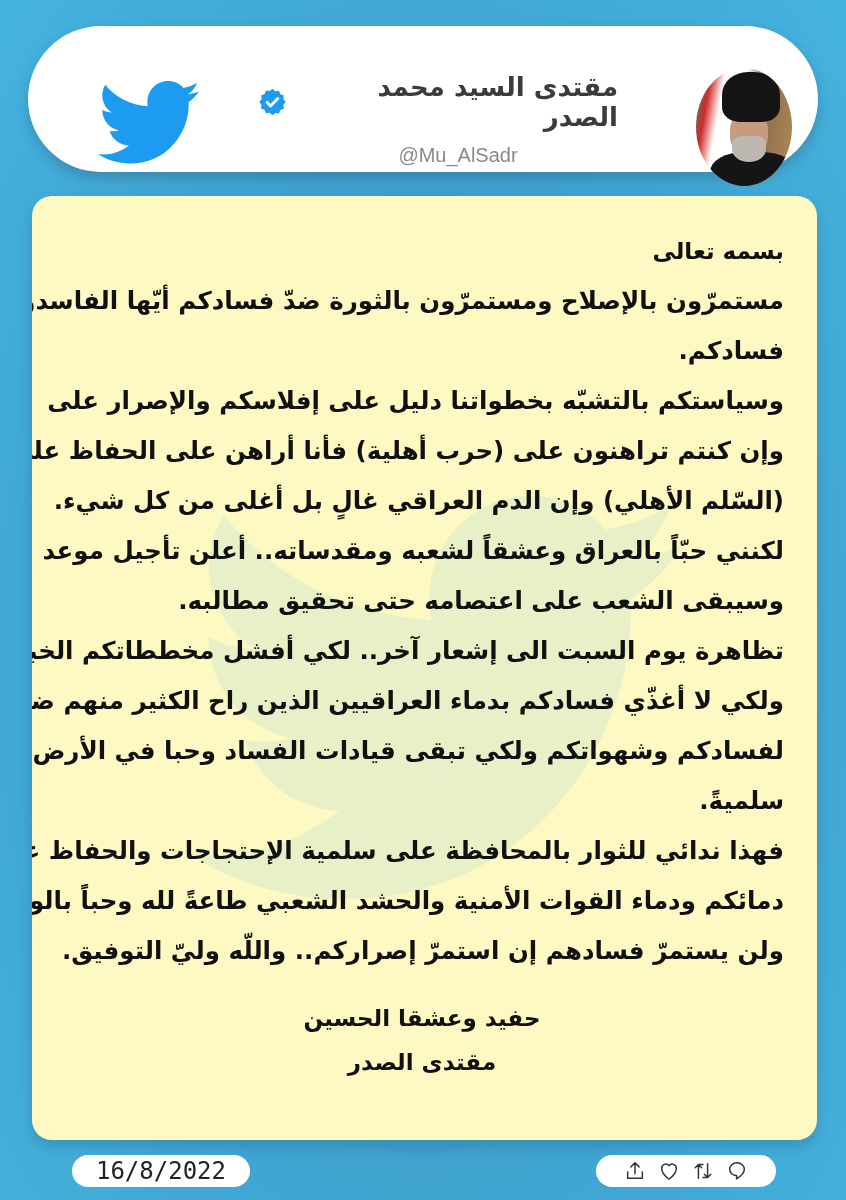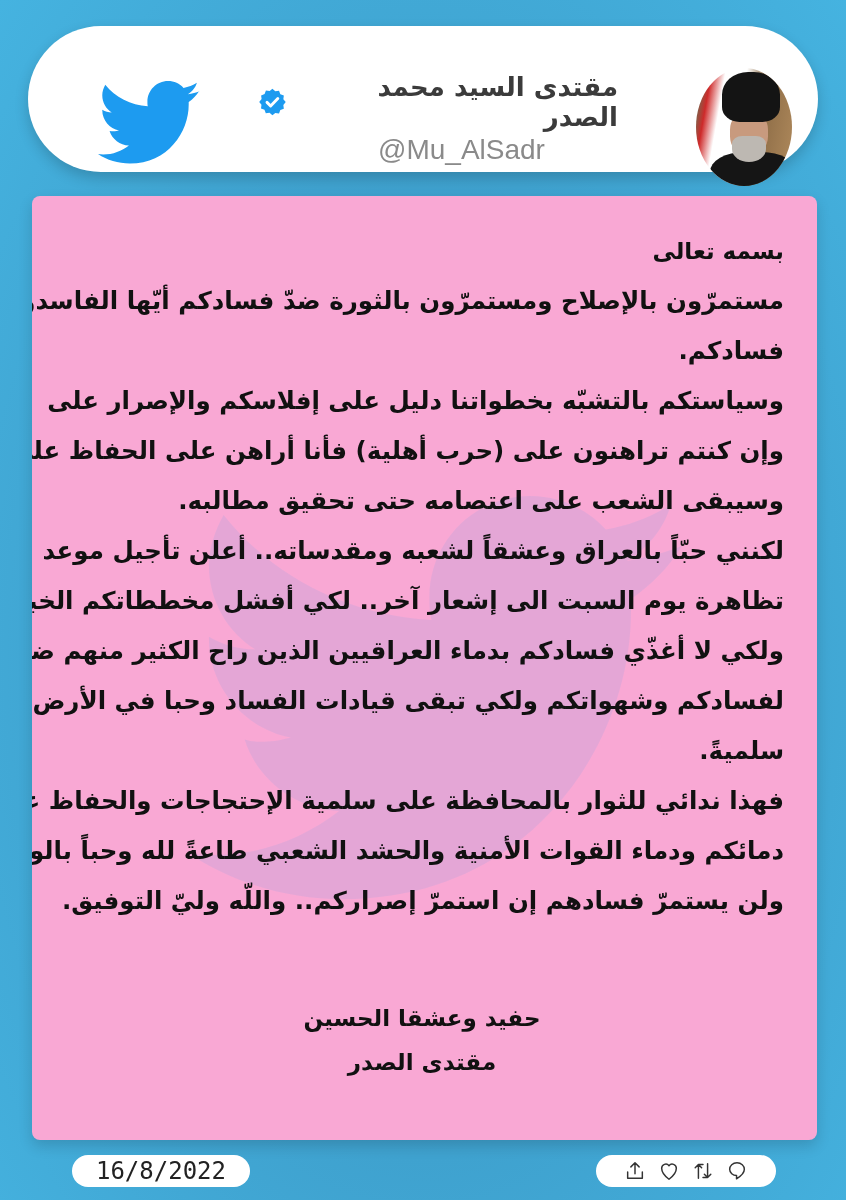--- a/index.html
+++ b/index.html
@@ -18,36 +18,36 @@
     position:absolute; left:230px; top:56px; width:360px; height:40px;
     display:flex; align-items:center; justify-content:flex-end; gap:20px;
     direction:ltr;
   }
   .display-name {
     font-family:"DejaVu Sans", sans-serif; font-weight:bold; font-size:26px; color:#3b3b3b;
     direction:rtl;
   }
   .verified-icon { width:30px; height:30px; }
   .handle {
-    position:absolute; left:350px; top:108px; width:160px; text-align:center;
-    font-family:"Liberation Sans", sans-serif; font-size:28px; color:#8a8a8a;
+    position:absolute; left:350px; top:118px; width:160px; text-align:center;
+    font-family:"Liberation Sans", sans-serif; font-size:20px; color:#8a8a8a;
   }
   .avatar {
     position:absolute; left:668px; top:42px; width:96px; height:118px; border-radius:50%;
     overflow:hidden;
     background: linear-gradient(100deg, #2e9a6b 0%, #ce2a2a 14%, #ffffff 26%, #ffffff 44%, #8a6a45 60%, #b08a5c 100%);
   }
   .avatar .turban { position:absolute; left:26px; top:4px; width:58px; height:50px; background:#141414; border-radius:45% 45% 30% 30%; }
   .avatar .face { position:absolute; left:34px; top:44px; width:38px; height:44px; background:#c89a7e; border-radius:40% 40% 45% 45%; }
   .avatar .beard { position:absolute; left:36px; top:68px; width:34px; height:26px; background:#bdb8b2; border-radius:30% 30% 50% 50%; }
   .avatar .robe { position:absolute; left:14px; top:84px; width:86px; height:50px; background:#151515; border-radius:40% 40% 0 0; }
 
   .body-card {
     position:absolute; left:32px; top:196px; width:785px; height:944px;
-    background:#f9a8d4; border-radius:8px;
+    background:#fef9c3; border-radius:20px;
     box-shadow: 0 6px 14px rgba(0,0,0,0.15);
     overflow:hidden;
   }
   .watermark { position:absolute; left:150px; top:300px; width:520px; height:420px; opacity:0.09; }
   .tweet-text {
     position:absolute; left:36px; top:30px; width:716px;
     direction:rtl; text-align:right;
     font-family:"DejaVu Sans", sans-serif; font-size:24.5px; line-height:50px; color:#111;
     font-weight:600;
   }
@@ -101,22 +101,23 @@
   <svg class="watermark" viewBox="0 0 24 20">
     <path fill="#1d9bf0" d="M23.6 2.3c-.9.4-1.8.6-2.8.8 1-.6 1.8-1.6 2.1-2.7-.9.6-2 1-3.1 1.2C18.9.6 17.6 0 16.2 0c-2.7 0-4.8 2.2-4.8 4.8 0 .4 0 .8.1 1.1C7.5 5.7 3.9 3.8 1.6.9c-.4.7-.7 1.6-.7 2.4 0 1.7.9 3.2 2.2 4-.8 0-1.5-.2-2.2-.6v.1c0 2.3 1.7 4.3 3.9 4.7-.4.1-.8.2-1.3.2-.3 0-.6 0-.9-.1.6 1.9 2.4 3.3 4.5 3.4-1.7 1.3-3.7 2.1-6 2.1-.4 0-.8 0-1.2-.1 2.1 1.4 4.7 2.2 7.4 2.2 8.9 0 13.7-7.4 13.7-13.7v-.6c1-.7 1.8-1.5 2.4-2.5z"></path>
   </svg>
 
   <div class="tweet-text">
     <span class="line heading">بسمه تعالى</span>
     <span class="line">مستمرّون بالإصلاح ومستمرّون بالثورة ضدّ فسادكم أيّها الفاسدون.</span>
     <span class="line">فسادكم.</span>
     <span class="line">وسياستكم بالتشبّه بخطواتنا دليل على إفلاسكم والإصرار على</span>
     <span class="line">وإن كنتم تراهنون على (حرب أهلية) فأنا أراهن على الحفاظ على</span>
+    <span class="line">(السّلم الأهلي) وإن الدم العراقي غالٍ بل أغلى من كل شيء.</span>
+    <span class="line">لكنني حبّاً بالعراق وعشقاً لشعبه ومقدساته.. أعلن تأجيل موعد</span>
     <span class="line">وسيبقى الشعب على اعتصامه حتى تحقيق مطالبه.</span>
-    <span class="line">لكنني حبّاً بالعراق وعشقاً لشعبه ومقدساته.. أعلن تأجيل موعد</span>
     <span class="line">تظاهرة يوم السبت الى إشعار آخر.. لكي أفشل مخططاتكم الخبيثة</span>
     <span class="line">ولكي لا أغذّي فسادكم بدماء العراقيين الذين راح الكثير منهم ضحية</span>
     <span class="line">لفسادكم وشهواتكم ولكي تبقى قيادات الفساد وحبا في الأرض</span>
     <span class="line">سلميةً.</span>
     <span class="line">فهذا ندائي للثوار بالمحافظة على سلمية الإحتجاجات والحفاظ على</span>
     <span class="line">دمائكم ودماء القوات الأمنية والحشد الشعبي طاعةً لله وحباً بالوطن.</span>
     <span class="line">ولن يستمرّ فسادهم إن استمرّ إصراركم.. واللّه وليّ التوفيق.</span>
   </div>
 
   <div class="signature">

